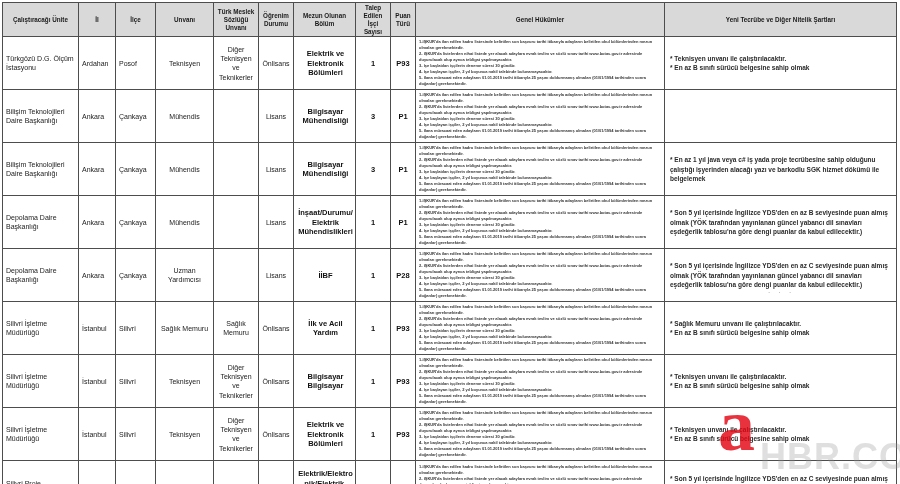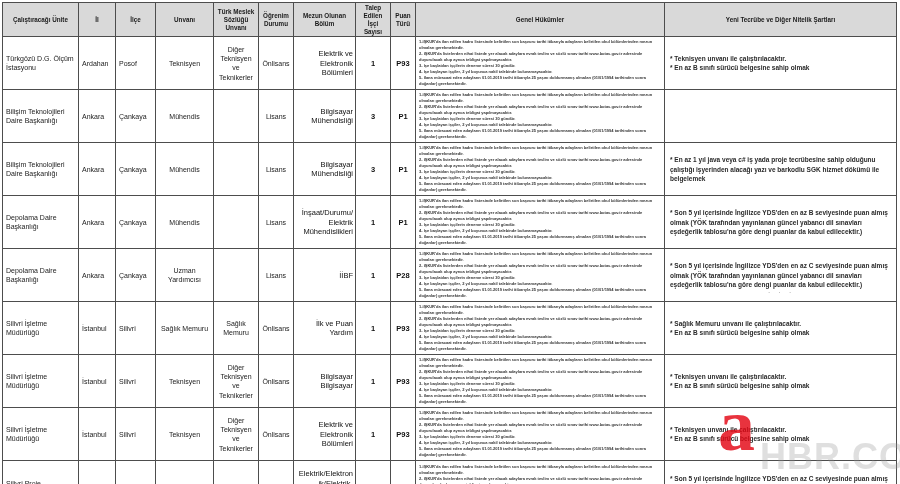--- a/index.html
+++ b/index.html
@@ -13,21 +13,21 @@
   .jobs th,.jobs td{
     border:1px solid #4d4d4d;vertical-align:middle;padding:1px 2px;overflow:hidden;
   }
   .jobs th{
     background:#d9d9d9;font-size:6.3px;font-weight:bold;text-align:center;line-height:1.25;
     color:#1a1a1a;
   }
   td.c-unit{font-size:7px;text-align:left;padding-left:3px;color:#222;line-height:1.3;}
   td.c-plain{font-size:7px;text-align:left;padding-left:3px;color:#222;}
   td.c-center{font-size:7px;text-align:center;color:#222;line-height:1.3;}
-  td.c-bolum{font-size:7.5px;font-weight:normal;text-align:right;padding-left:4px;line-height:1.3;
+  td.c-bolum{font-size:7.5px;font-weight:bold;text-align:center;padding-left:4px;line-height:1.3;
     overflow-wrap:anywhere;color:#111;}
   td.c-num{font-size:7.5px;font-weight:bold;text-align:center;color:#111;}
   td.c-genel{
     font-size:4px;line-height:1.5;color:#333;text-align:left;vertical-align:middle;
     white-space:pre-line;padding:2px 3px;font-weight:bold;
   }
   td.c-yeni{
     font-size:6.5px;font-weight:bold;line-height:1.5;color:#2a2a2a;text-align:left;
     white-space:pre-line;padding:2px 5px;vertical-align:middle;
   }
@@ -168,21 +168,21 @@
 5- İlana müracaat eden adayların 01.01.2019 tarihi itibarıyla 25 yaşını doldurmamış olmaları (01/01/1994 tarihinden sonra doğanlar) gerekmektedir.</td>
       <td class="c-yeni">* Son 5 yıl içerisinde İngilizce YDS'den en az C seviyesinde puan almış olmak (YÖK tarafından yayınlanan güncel yabancı dil sınavları eşdeğerlik tablosu'na göre dengi puanlar da kabul edilecektir.)</td>
     </tr>
     <tr style="height:44px">
       <td class="c-unit">Silivri İşletme Müdürlüğü</td>
       <td class="c-plain">İstanbul</td>
       <td class="c-plain">Silivri</td>
       <td class="c-center">Sağlık Memuru</td>
       <td class="c-center">Sağlık Memuru</td>
       <td class="c-center">Önlisans</td>
-      <td class="c-bolum">İlk ve Puan Yardım</td>
+      <td class="c-bolum">İlk ve Acil Yardım</td>
       <td class="c-num">1</td>
       <td class="c-num">P93</td>
       <td class="c-genel">1-İŞKUR'da ilan edilen kadro listesinde belirtilen son başvuru tarihi itibarıyla adayların belirtilen okul bölümlerinden mezun olmaları gerekmektedir.
 2- İŞKUR'da listelerden nihai listede yer alacak adaylara evrak teslim ve sözlü sınav tarihi www.botas.gov.tr adresinde duyurulacak olup ayrıca tebligat yapılmayacaktır.
 3- İşe başlatılan işçilerin deneme süresi 30 gündür.
 4- İşe başlayan işçiler, 2 yıl boyunca nakil talebinde bulunamayacaktır.
 5- İlana müracaat eden adayların 01.01.2019 tarihi itibarıyla 25 yaşını doldurmamış olmaları (01/01/1994 tarihinden sonra doğanlar) gerekmektedir.</td>
       <td class="c-yeni">* Sağlık Memuru unvanı ile çalıştırılacaktır.
 * En az B sınıfı sürücü belgesine sahip olmak</td>
     </tr>

